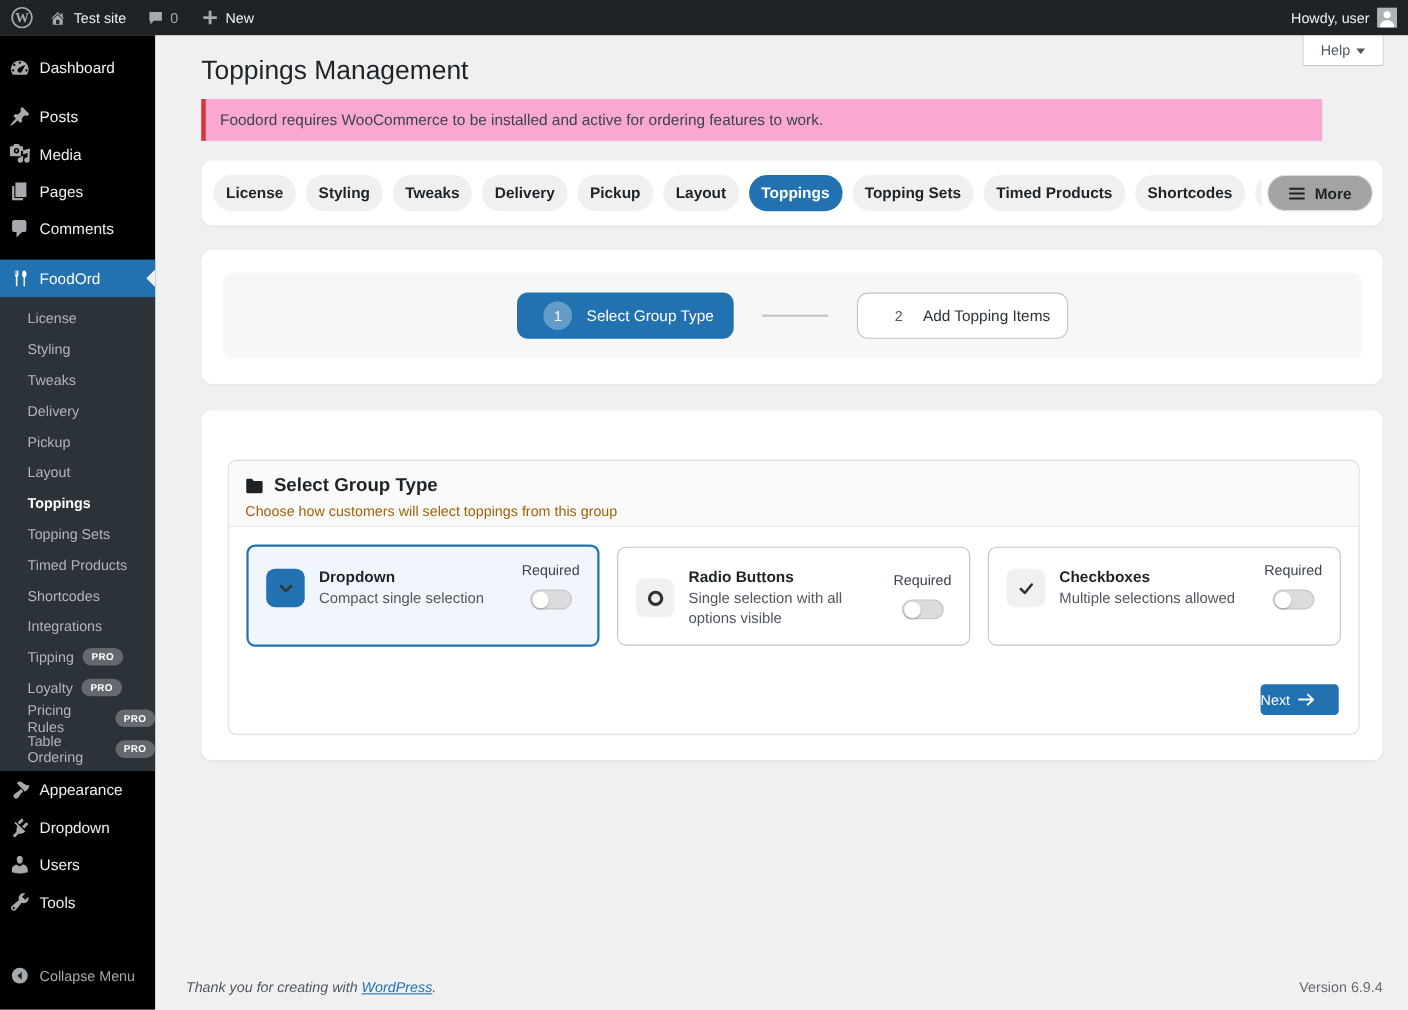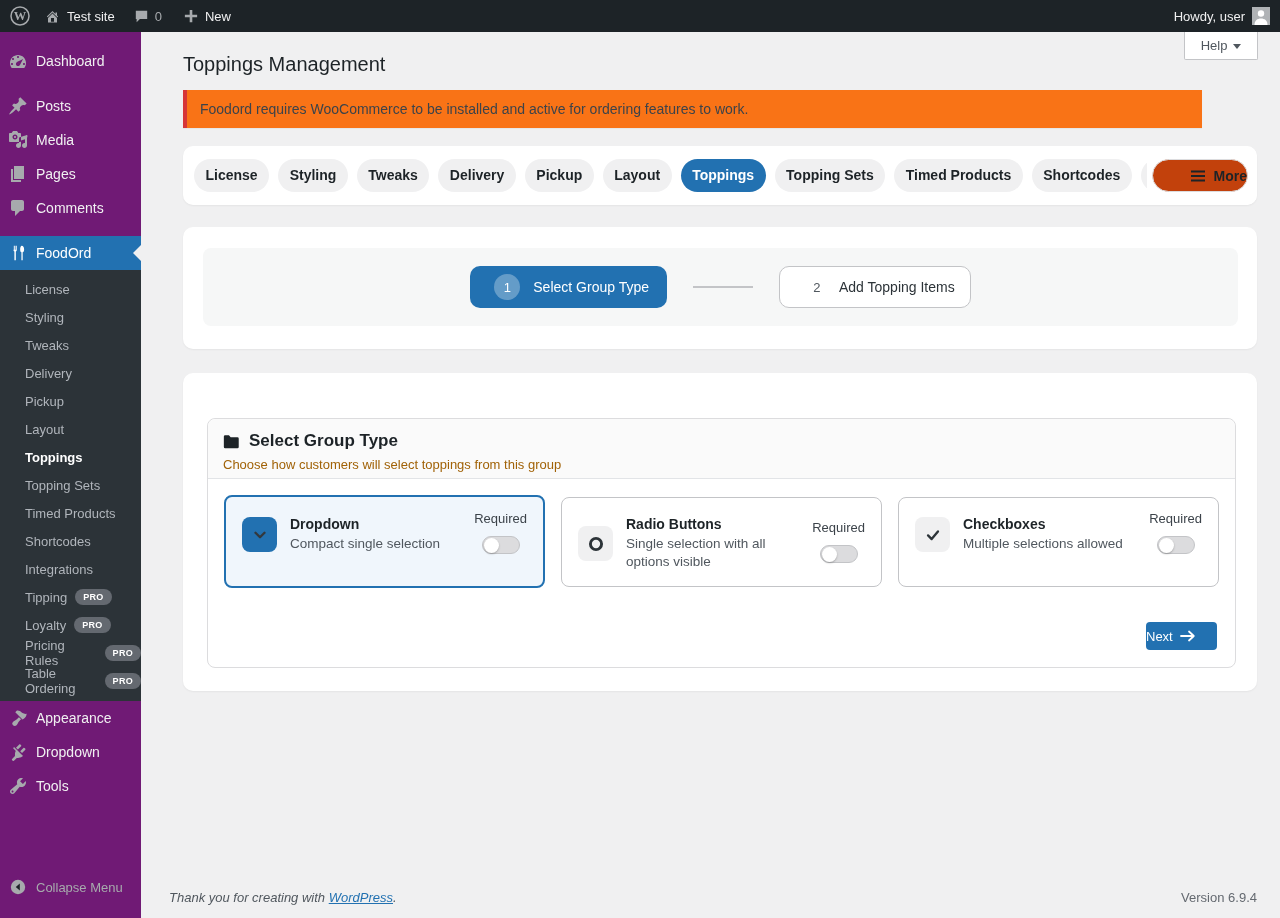--- a/index.html
+++ b/index.html
@@ -8,47 +8,47 @@
 
 
 #adminbar { position:absolute; left:0; top:0; width:1280px; height:32px; background:#1d2327; color:#f0f0f1; font-size:13px; z-index:50; }
 #adminbar .left { position:absolute; left:0; top:0; height:32px; display:flex; align-items:center; }
 .ab-item { display:flex; align-items:center; height:32px; padding:0 8px; color:#f0f0f1; }
 .ab-item svg { display:block; }
 #adminbar .right { position:absolute; right:4px; top:0; height:32px; display:flex; align-items:center; gap:7px; padding:0 6px; }
 .avatar { width:18px; height:18px; background:#a7aaad; display:block; }
 
 
-#sidebar { position:absolute; left:0; top:32px; width:141px; height:886px; background:#701a75; }
+#sidebar { position:absolute; left:0; top:32px; width:141px; height:886px; background:#000000; }
 .menu-item { position:relative; height:34px; display:flex; align-items:center; color:#f0f0f1; font-size:14px; }
 .menu-item .mi-icon { width:36px; display:flex; justify-content:center; align-items:center; flex:0 0 36px; }
 .menu-item .mi-icon svg { display:block; }
 .menu-sep { height:11px; }
 .menu-item.active { background:#2271b1; color:#fff; }
 .menu-item.active:after { content:""; position:absolute; right:0; top:50%; margin-top:-8px; border:8px solid transparent; border-right-color:#f0f0f1; }
 #submenu { background:#2c3338; padding:5px 0 6px; }
 .sub-item { height:28px; display:flex; align-items:center; padding-left:25px; color:#b0b5bb; font-size:13px; }
 .sub-item.current { color:#fff; font-weight:bold; }
 .pro { display:inline-block; margin-left:8px; background:#646970; color:#fff; font-size:9px; font-weight:bold; padding:3px 8px; border-radius:9px; letter-spacing:.3px; }
 #collapse { position:absolute; left:0; bottom:14px; width:160px; height:34px; display:flex; align-items:center; color:#a7aaad; font-size:13px; }
 
 
 #content { position:absolute; left:160px; top:32px; width:1120px; height:886px; background:#f0f0f1; }
 #helpbtn { position:absolute; top:0; right:22px; width:74px; height:28px; background:#fff; border:1px solid #c3c4c7; border-top:none; border-radius:0 0 2px 2px; display:flex; align-items:center; justify-content:center; gap:6px; color:#50575e; font-size:13px; }
 #helpbtn .tri { width:0; height:0; border-left:4px solid transparent; border-right:4px solid transparent; border-top:5px solid #50575e; margin-top:1px; }
-h1 { font-size:20px; font-weight:400; color:#1d2327; padding:18px 0 0 23px; line-height:29px; }
-
-.notice { position:absolute; left:23px; top:58px; width:1019px; height:38px; background:#f97316; border-left:4px solid #d63638; box-shadow:0 1px 1px rgba(0,0,0,.04); display:flex; align-items:center; }
+h1 { font-size:24px; font-weight:400; color:#1d2327; padding:18px 0 0 23px; line-height:29px; }
+
+.notice { position:absolute; left:23px; top:58px; width:1019px; height:38px; background:#f9a8d4; border-left:4px solid #d63638; box-shadow:0 1px 1px rgba(0,0,0,.04); display:flex; align-items:center; }
 .notice p { font-size:14px; color:#3c434a; padding-left:13px; }
 
 .tabsbar { position:absolute; left:23px; top:114px; width:1074px; height:59px; background:#fff; border-radius:10px; box-shadow:0 1px 2px rgba(0,0,0,.05); display:flex; align-items:center; padding:0 9px 0 11px; overflow:hidden; }
 .pill { flex:0 0 auto; height:33px; line-height:33px; border-radius:17px; background:#f0f0f1; color:#1d2327; font-size:14px; font-weight:700; padding:0 11.5px; margin-right:9px; white-space:nowrap; }
 .pill.active { background:#2271b1; color:#fff; }
 .morewrap { position:absolute; right:0; top:0; bottom:0; width:110px; background:#fff; border-radius:0 10px 10px 0; display:flex; align-items:center; justify-content:flex-end; padding-right:9px; }
-.morebtn { position:relative; height:33px; width:96px; background:#c2410c; border:1px solid #dcdcde; border-radius:17px; display:flex; align-items:center; justify-content:flex-end; gap:8px; color:#1d2327; font-size:14px; font-weight:600; }
+.morebtn { position:relative; height:33px; width:96px; background:#a3a3a3; border:1px solid #dcdcde; border-radius:17px; display:flex; align-items:center; justify-content:center; gap:8px; color:#1d2327; font-size:14px; font-weight:600; }
 
 .card { background:#fff; border-radius:10px; box-shadow:0 1px 2px rgba(0,0,0,.05); }
 #stepcard { position:absolute; left:23px; top:195px; width:1074px; height:122px; }
 #stepinner { position:absolute; left:20px; top:21px; width:1035px; height:78px; background:#f6f7f7; border-radius:8px; display:flex; align-items:center; justify-content:center; }
 .step { height:42px; border-radius:10px; display:flex; align-items:center; padding:0 18px 0 24px; gap:13px; font-size:14px; }
 .step .num { width:26px; height:26px; border-radius:13px; display:flex; align-items:center; justify-content:center; font-size:13px; }
 .step1 { background:#2271b1; color:#fff; }
 .step1 .num { background:rgba(255,255,255,.3); color:#fff; }
 .step2 { background:#fff; border:1px solid #c3c4c7; color:#2c3338; gap:9px; padding-right:15px; }
 .step2 .num { color:#50575e; }
@@ -200,20 +200,28 @@
     <span class="mi-icon">
         <svg width="20" height="20" viewBox="0 0 20 20" fill="#a7aaad">
           <path d="M13.11 4.36L9.87 7.6 8 5.73l3.24-3.24c.35-.34 1.05-.2 1.56.32.52.51.66 1.21.31 1.55zm-8 1.77l.91-1.12 9.01 9.01-1.19.84c-.71.71-2.63 1.16-3.82 1.16H8.8l-2.84 2.85c-.35.35-1.04.21-1.56-.31-.51-.51-.66-1.21-.31-1.55l2.89-2.9v-1.27c0-1.21.08-3.04.85-3.81zm7.07 3.07l3.24-3.24c.34-.35 1.04-.21 1.55.31.52.51.66 1.21.32 1.55l-3.24 3.25z"></path>
         </svg>
       </span>
     <span>Dropdown</span>
   </div>
   <div class="menu-item">
     <span class="mi-icon">
         <svg width="20" height="20" viewBox="0 0 20 20" fill="#a7aaad">
+          <path d="M10 9.25c-2.27 0-2.73-3.44-2.73-3.44C7 4.02 7.82 2 9.97 2c2.16 0 2.98 2.02 2.71 3.81 0 0-.41 3.44-2.68 3.44zm0 2.57L12.72 10c2.39 0 4.52 2.33 4.52 4.53v2.49s-3.65 1.13-7.24 1.13c-3.65 0-7.24-1.13-7.24-1.13v-2.49c0-2.25 1.94-4.48 4.47-4.48z"></path>
+        </svg>
+      </span>
+    <span>Users</span>
+  </div>
+  <div class="menu-item">
+    <span class="mi-icon">
+        <svg width="20" height="20" viewBox="0 0 20 20" fill="#a7aaad">
           <path d="M16.68 9.77c-1.34 1.34-3.3 1.67-4.95.99l-5.41 6.52c-.99.99-2.59.99-3.58 0s-.99-2.59 0-3.57l6.52-5.42c-.68-1.65-.35-3.61.99-4.95 1.28-1.28 3.12-1.62 4.72-1.06l-2.89 2.89 2.82 2.82 2.86-2.87c.53 1.58.18 3.39-1.08 4.65zM3.81 16.21c.4.39 1.04.39 1.43 0 .4-.4.4-1.04 0-1.43-.39-.4-1.03-.4-1.43 0-.39.39-.39 1.03 0 1.43z"></path>
         </svg>
       </span>
     <span>Tools</span>
   </div>
   <div id="collapse">
     <span class="mi-icon" style="width:36px; display:flex; justify-content:center;">
         <svg width="18" height="18" viewBox="0 0 20 20">
           <circle cx="10" cy="10" r="8" fill="#a7aaad"></circle>
           <path d="M12 6 L7.5 10 L12 14 Z" fill="#1d2327"></path>

